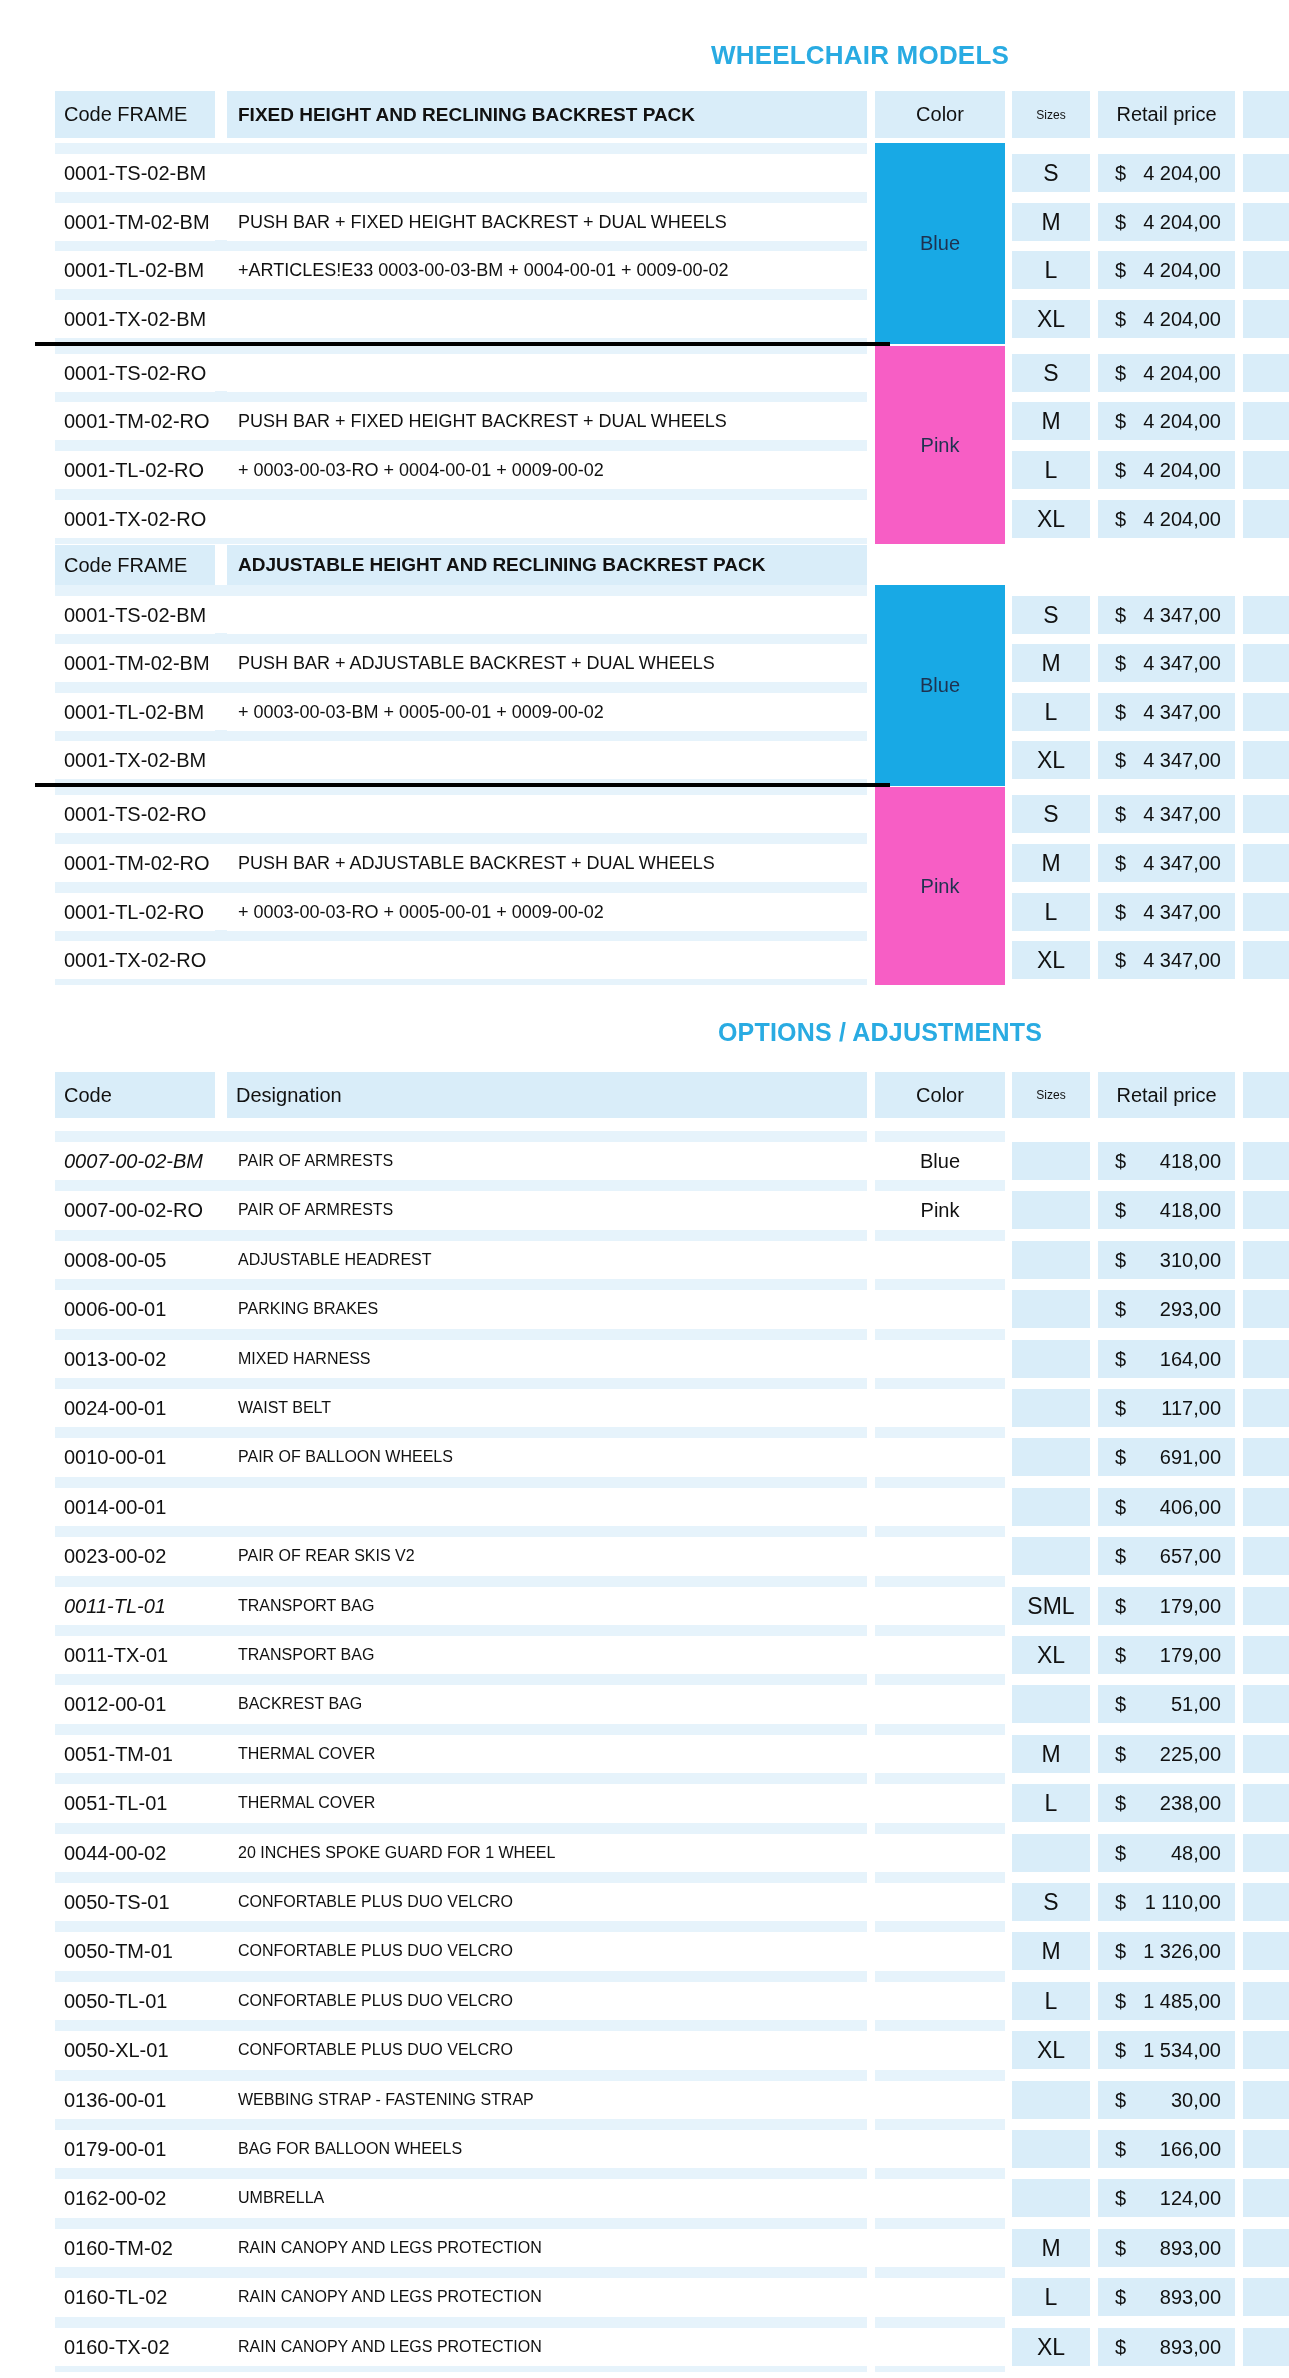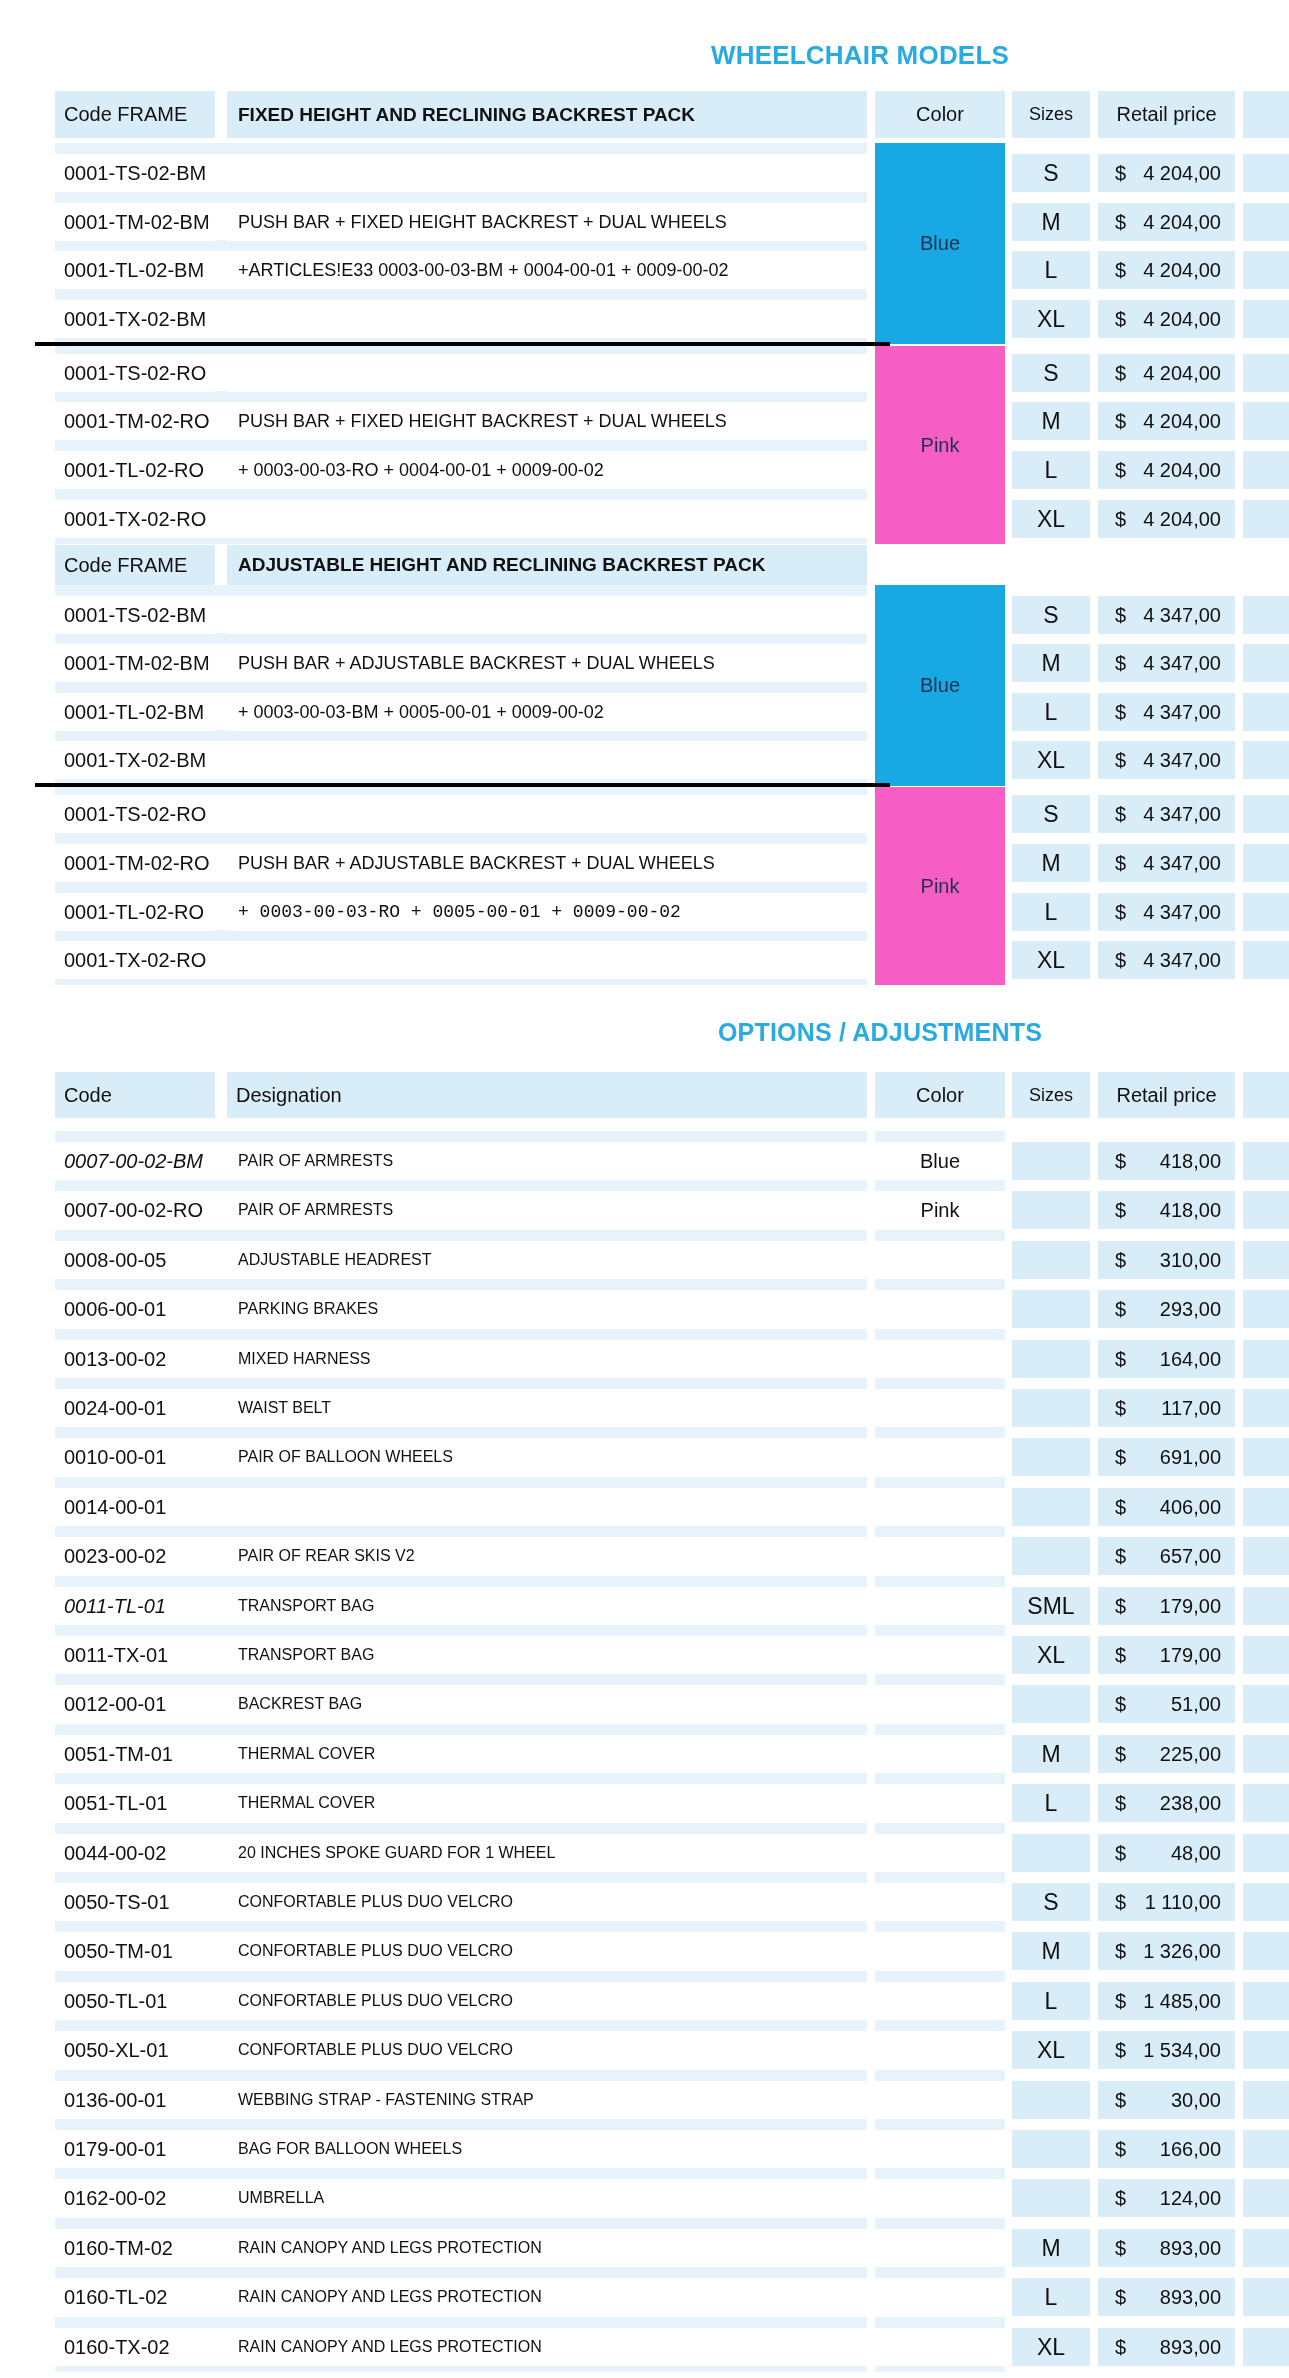--- a/index.html
+++ b/index.html
@@ -27,21 +27,21 @@
          font-size:20px;color:var(--block-label);}
   .code{font-size:20px;padding-left:9px;white-space:nowrap;}
   .desc{font-size:18px;padding-left:11px;white-space:nowrap;}
   .desig{font-size:16px;padding-left:11px;white-space:nowrap;}
   .colortxt{justify-content:center;font-size:20px;}
   .sizec{justify-content:center;font-size:23px;}
   .pricec{justify-content:space-between;font-size:20px;padding:0 14px 0 17px;}
   .hdr{font-size:20px;}
   .hdr-left{padding-left:9px;}
   .hdr-center{justify-content:center;}
-  .hdr-small{font-size:18px;justify-content:center;}
+  .hdr-small{font-size:12px;justify-content:center;}
   .hdr-bold{font-weight:bold;font-size:19px;padding-left:11px;white-space:nowrap;}
 </style>
 </head>
 <body>
 
 <div class="page" id="page">
   <div class="title" style="top:4px;left:431px;width:858px;">WHEELCHAIR MODELS</div>
   <div class="title" style="top:982px;left:451px;width:858px;font-size:25px;">OPTIONS / ADJUSTMENTS</div>
 <div class="celllb hdr hdr-left" style="left: 55px; top: 55px; width: 160px; height: 47px;">Code FRAME</div>
     <div class="celllb hdr-bold" style="left: 227px; top: 55px; width: 640px; height: 47px;">FIXED HEIGHT AND RECLINING BACKREST PACK</div>
@@ -186,21 +186,21 @@
     <div class="cellw code" style="left: 55px; top: 808px; width: 160px; height: 38px;">0001-TM-02-RO</div>
     <div class="cellw desc" style="left: 227px; top: 808px; width: 640px; height: 38px;">PUSH BAR + ADJUSTABLE BACKREST + DUAL WHEELS</div>
     <div class="celllb sizec" style="left: 1012px; top: 808px; width: 78px; height: 38px;">M</div>
     <div class="celllb pricec" style="left: 1098px; top: 808px; width: 137px; height: 38px;">
       <span>$</span>
       <span>4 347,00</span>
     </div>
     <div class="celllb" style="left: 1243px; top: 808px; width: 46px; height: 38px;"></div>
     <div class="band" style="left: 55px; top: 846px; width: 812px; height: 11px;"></div>
     <div class="cellw code" style="left: 55px; top: 857px; width: 160px; height: 38px;">0001-TL-02-RO</div>
-    <div class="cellw desc" style="left: 227px; top: 857px; width: 640px; height: 38px; font-family: Liberation Mono, monospace;">+ 0003-00-03-RO + 0005-00-01 + 0009-00-02</div>
+    <div class="cellw desc" style="left: 227px; top: 857px; width: 640px; height: 38px;">+ 0003-00-03-RO + 0005-00-01 + 0009-00-02</div>
     <div class="celllb sizec" style="left: 1012px; top: 857px; width: 78px; height: 38px;">L</div>
     <div class="celllb pricec" style="left: 1098px; top: 857px; width: 137px; height: 38px;">
       <span>$</span>
       <span>4 347,00</span>
     </div>
     <div class="celllb" style="left: 1243px; top: 857px; width: 46px; height: 38px;"></div>
     <div class="band" style="left: 55px; top: 894px; width: 812px; height: 11px;"></div>
     <div class="cellw code" style="left: 55px; top: 905px; width: 160px; height: 38px;">0001-TX-02-RO</div>
     <div class="cellw desc" style="left: 227px; top: 905px; width: 640px; height: 38px;"></div>
     <div class="celllb sizec" style="left: 1012px; top: 905px; width: 78px; height: 38px;">XL</div>

